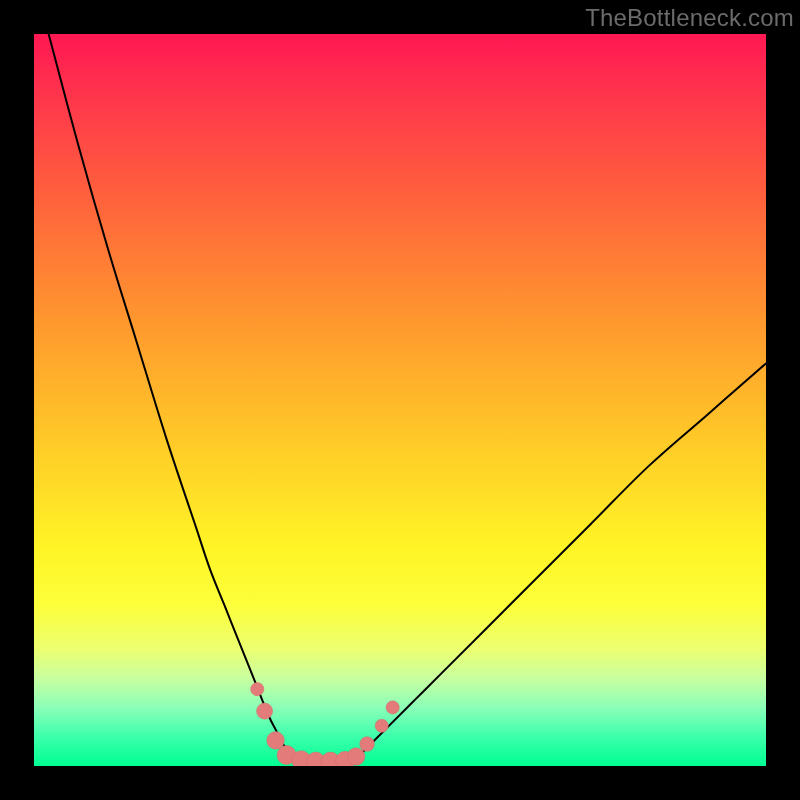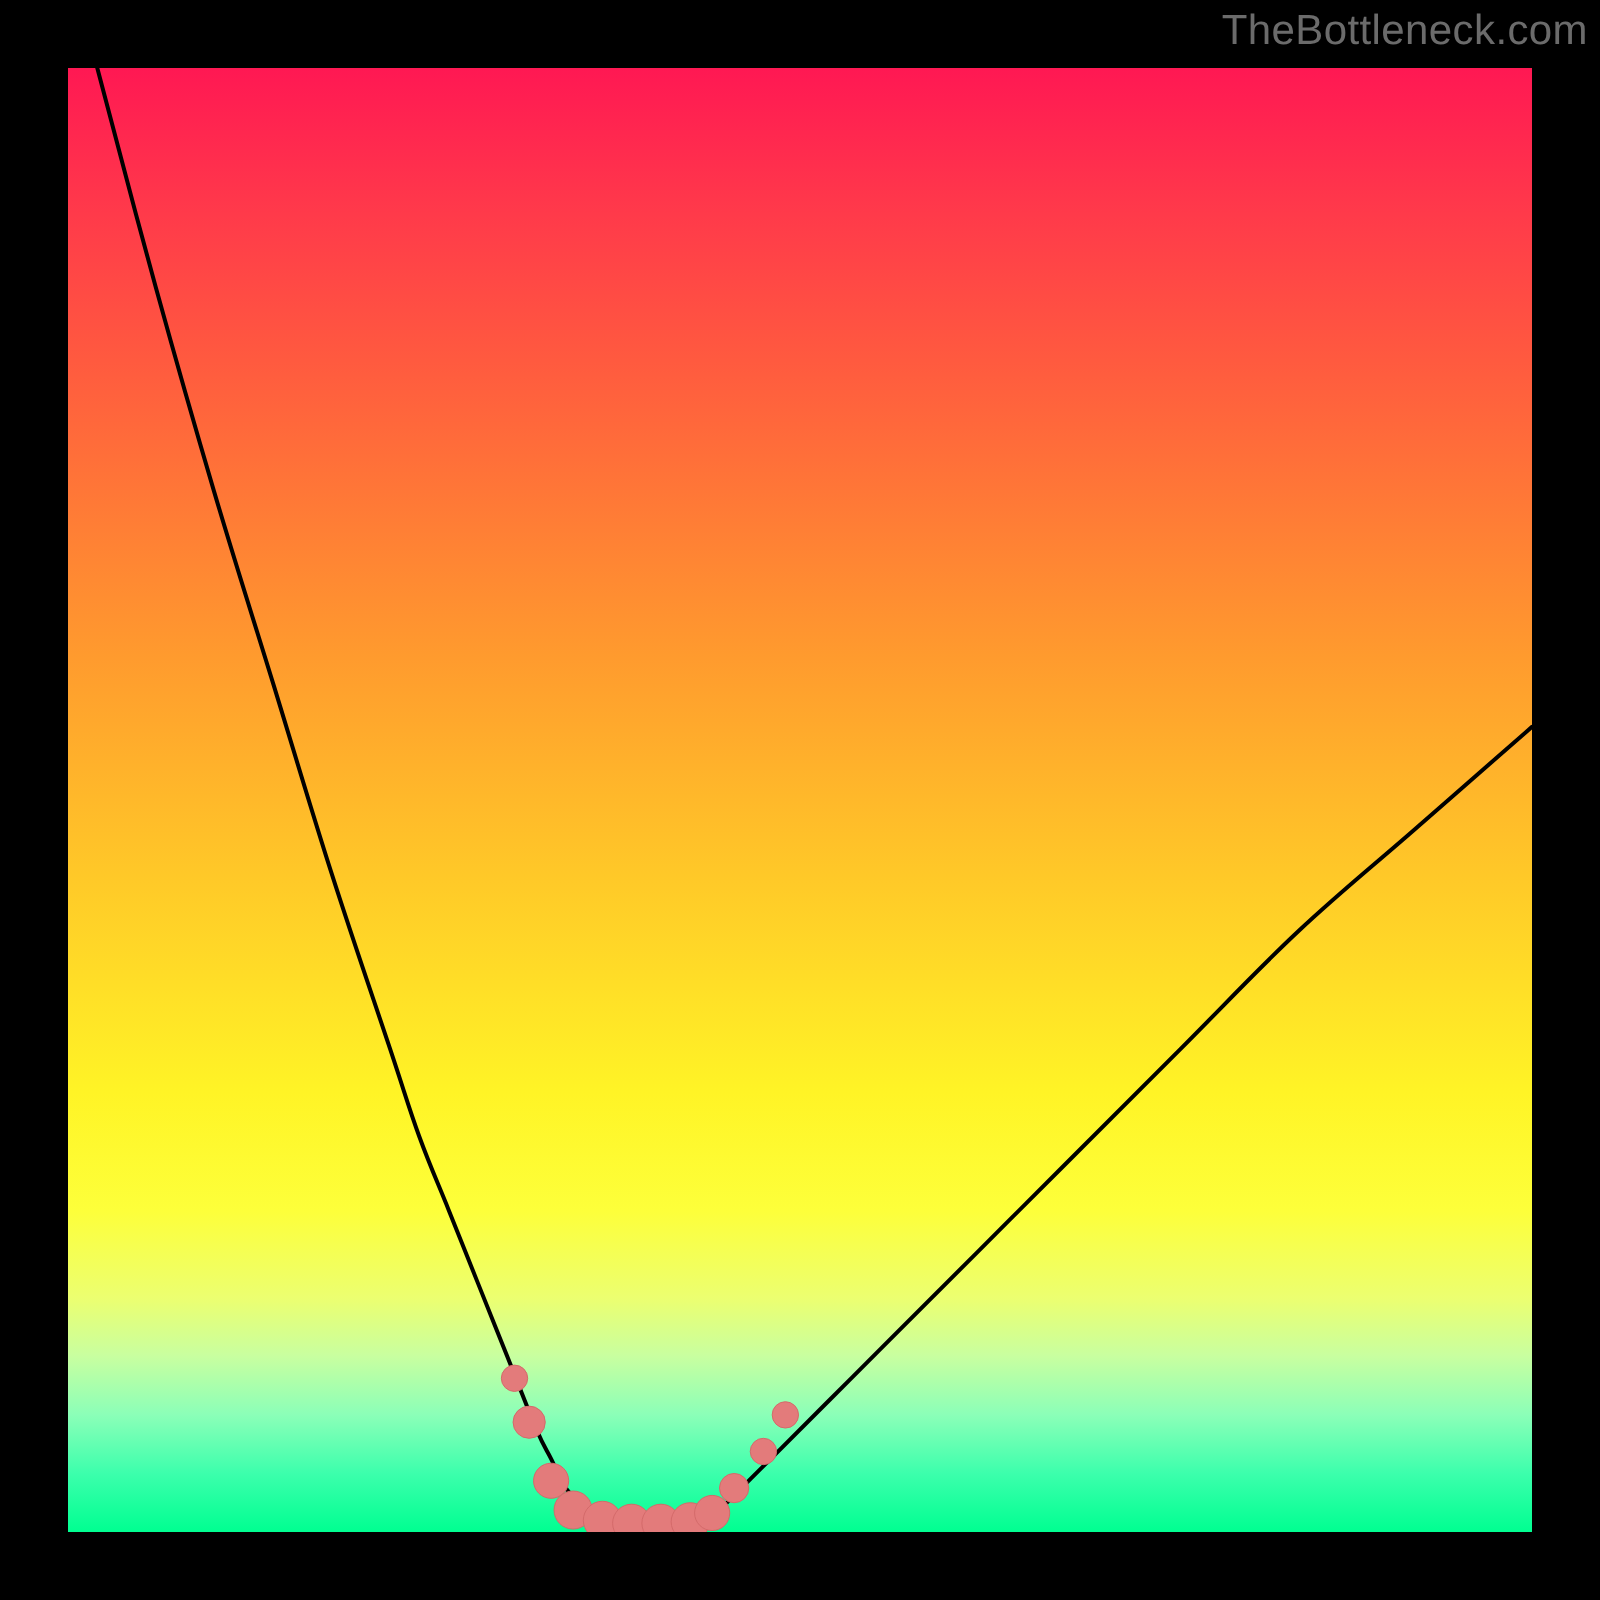--- a/index.html
+++ b/index.html
@@ -41,21 +41,21 @@
       #3cffac 96%,
       #00ff91 100%
     );
   }
   
   .watermark {
     position: absolute;
     top: 4px;
     right: 6px;
     color: #6b6b6b;
-    font-size: 21px;
+    font-size: 24px;
     font-weight: 500;
     letter-spacing: 0.2px;
     z-index: 5;
     user-select: none;
   }
   svg.curve-layer {
     position: absolute;
     left: 34px;
     top: 34px;
     width: 732px;

